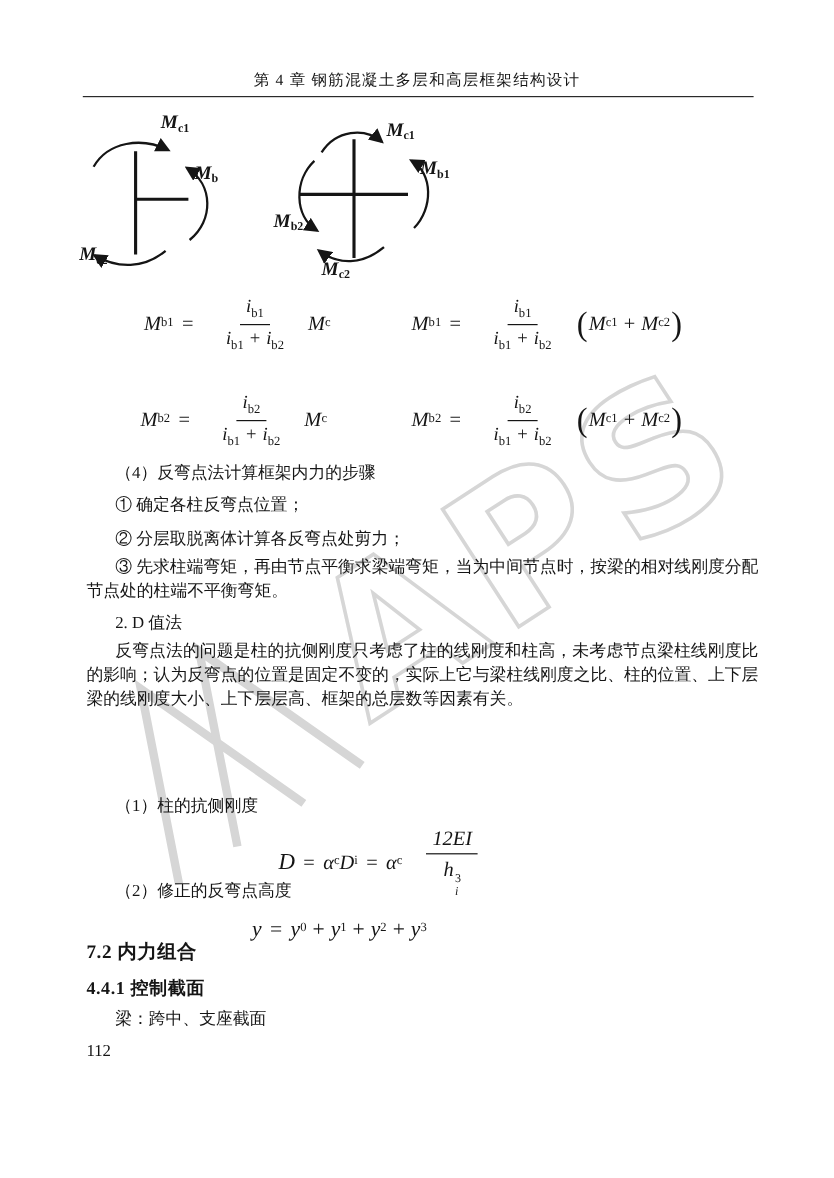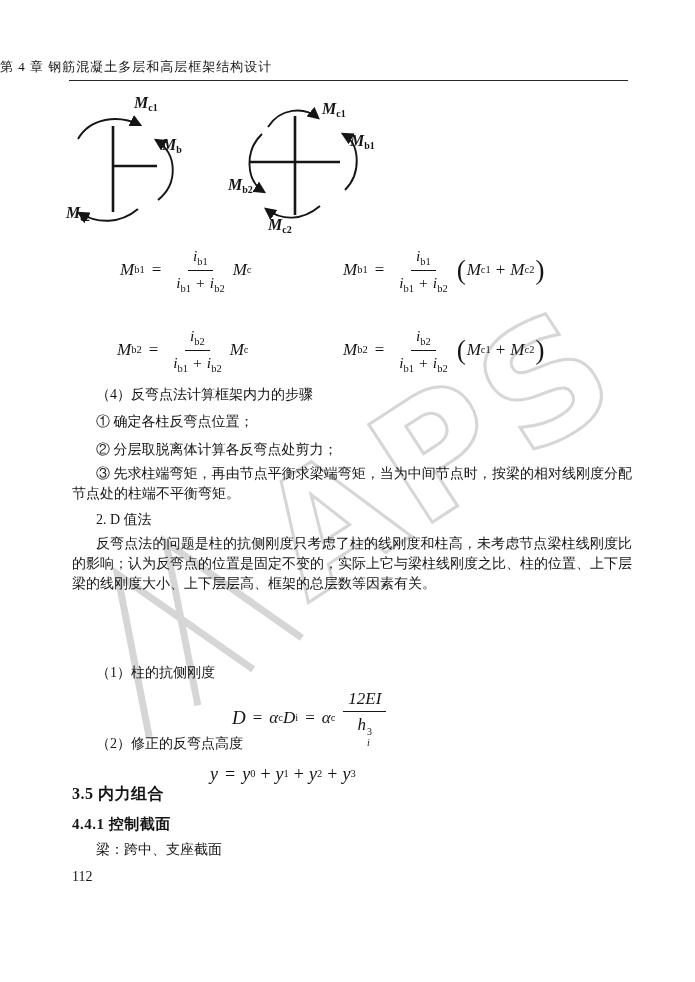--- a/index.html
+++ b/index.html
@@ -10,40 +10,40 @@
   
   .watermark{position:absolute;left:20px;top:280px;width:660px;height:460px;
              display:flex;align-items:center;justify-content:center;gap:14px;
              transform:rotate(-33deg);z-index:0;pointer-events:none}
   .wm-text{font-family:"DejaVu Sans","Liberation Sans",sans-serif;font-weight:700;
            font-size:160px;letter-spacing:10px;color:transparent;
            -webkit-text-stroke:3px #d6d6d6;line-height:1}
   @supports not (-webkit-text-stroke:1px #000){ .wm-text{color:#e4e4e4} }
 
   
-  .header-title{position:absolute;top:58px;left:0;width:100%;text-align:left;
+  .header-title{position:absolute;top:58px;left:0;width:100%;text-align:center;
                 font-size:13px;letter-spacing:1px;z-index:2}
   .header-rule{position:absolute;top:80px;left:69px;width:559px;height:0;
                border-top:1.3px solid #2a2a2a;z-index:2}
 
   
   .diagram{position:absolute;z-index:2}
   .dlabel{position:absolute;font-size:16px;font-weight:600;white-space:nowrap}
   .dlabel .var{font-style:italic}
   .dlabel sub{font-size:10px;font-weight:600;vertical-align:-3px;font-style:normal}
 
   
   .fm{position:absolute;display:flex;align-items:center;white-space:nowrap;
       font-size:17px;z-index:2}
   .fm .var{font-style:italic}
   .fm sub{font-size:10.5px;line-height:1;font-style:normal}
   .rel{margin:0 7px}
   .op{margin:0 5px}
   .frac{display:inline-flex;flex-direction:column;align-items:center;
-        font-size:15.5px;margin:0 8px;line-height:1.25}
+        font-size:15.5px;margin:0 20px;line-height:1.25}
   .frac .num{padding:0 5px 2px;border-bottom:1.2px solid #151515}
   .frac .den{padding-top:2px}
   .bp{font-size:27px;font-weight:400;line-height:1;margin:0 1px;transform:scaleY(1.05)}
   .ss{display:inline-flex;flex-direction:column;align-items:flex-start;
       font-size:10px;line-height:1.05;vertical-align:-5px;margin-left:1px}
 
   
   .tline{position:absolute;left:72px;width:560px;font-size:14px;line-height:20px;
          text-align:justify;z-index:2}
   .ind{padding-left:24px}
@@ -197,18 +197,18 @@
     <span class="var">y</span>
       <sub>1</sub>
     <span class="op">+</span>
     <span class="var">y</span>
       <sub>2</sub>
     <span class="op">+</span>
     <span class="var">y</span>
       <sub>3</sub>
   </div>
 
-  <div class="tline sec-h1" style="top:784px">3.5  内力组合</div>
+  <div class="tline sec-h1" style="top:784px">7.2  内力组合</div>
   <div class="tline sec-h2" style="top:814px">4.4.1  控制截面</div>
   <div class="tline ind" style="top:840px">梁：跨中、支座截面</div>
 
   <div class="pagenum">112</div>
 </div>
 
 </body></html>

